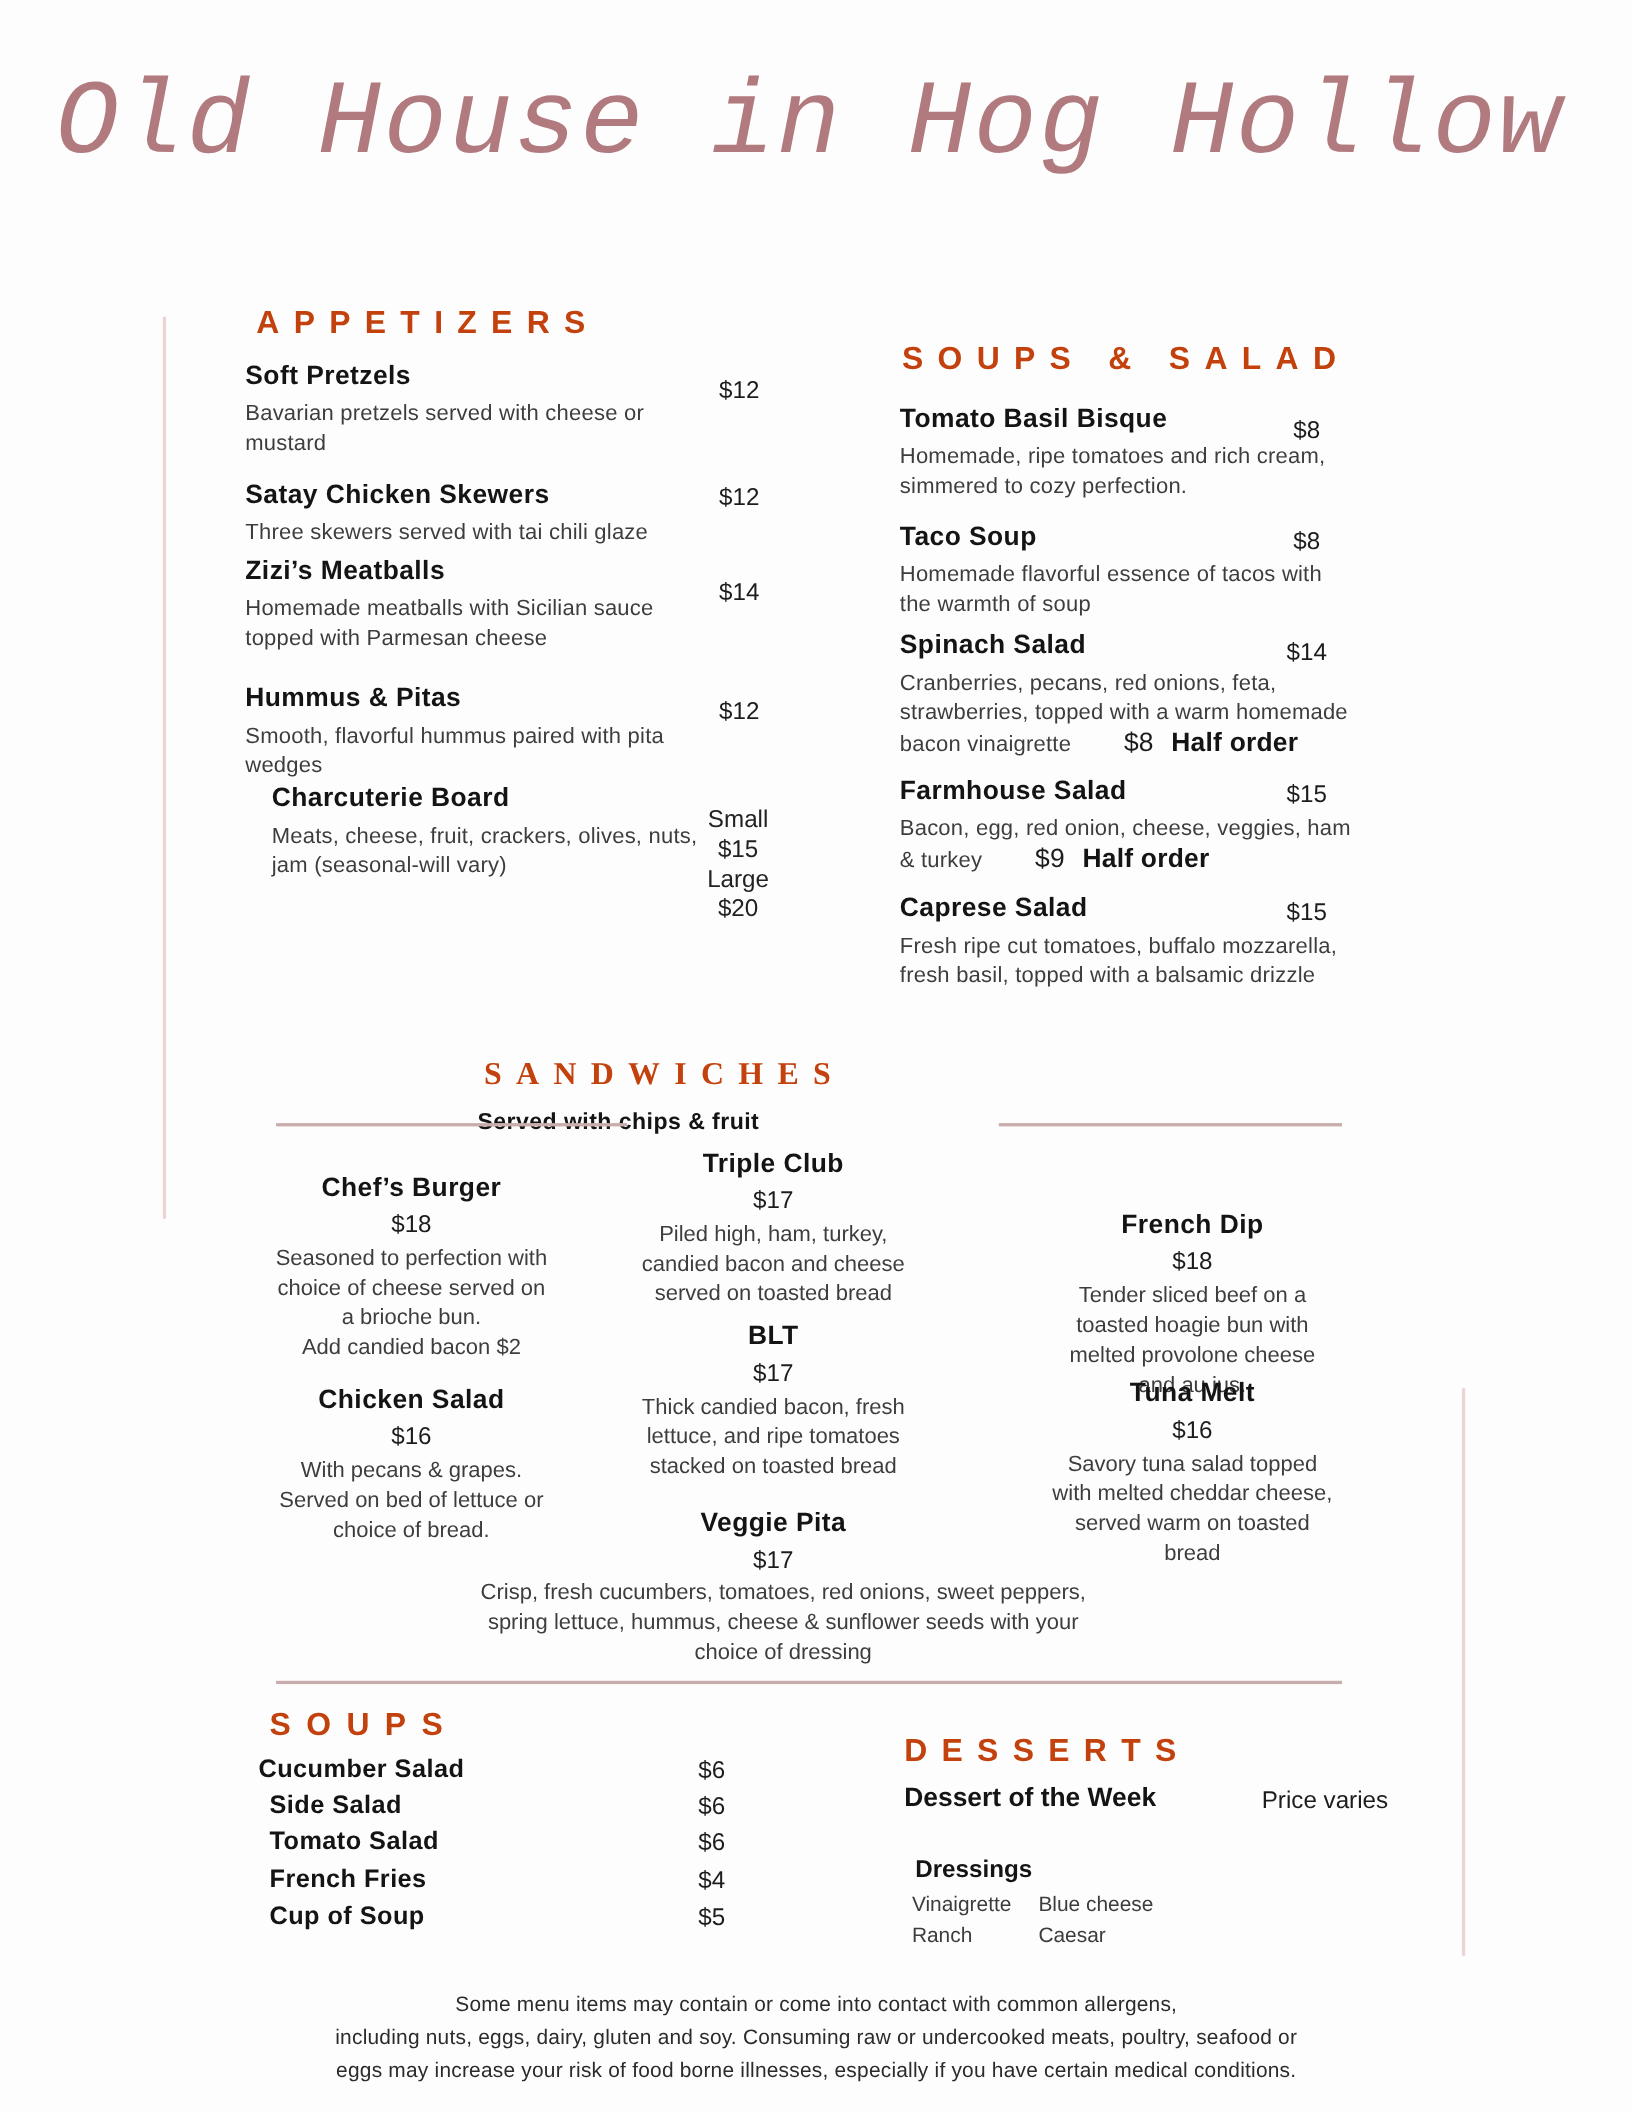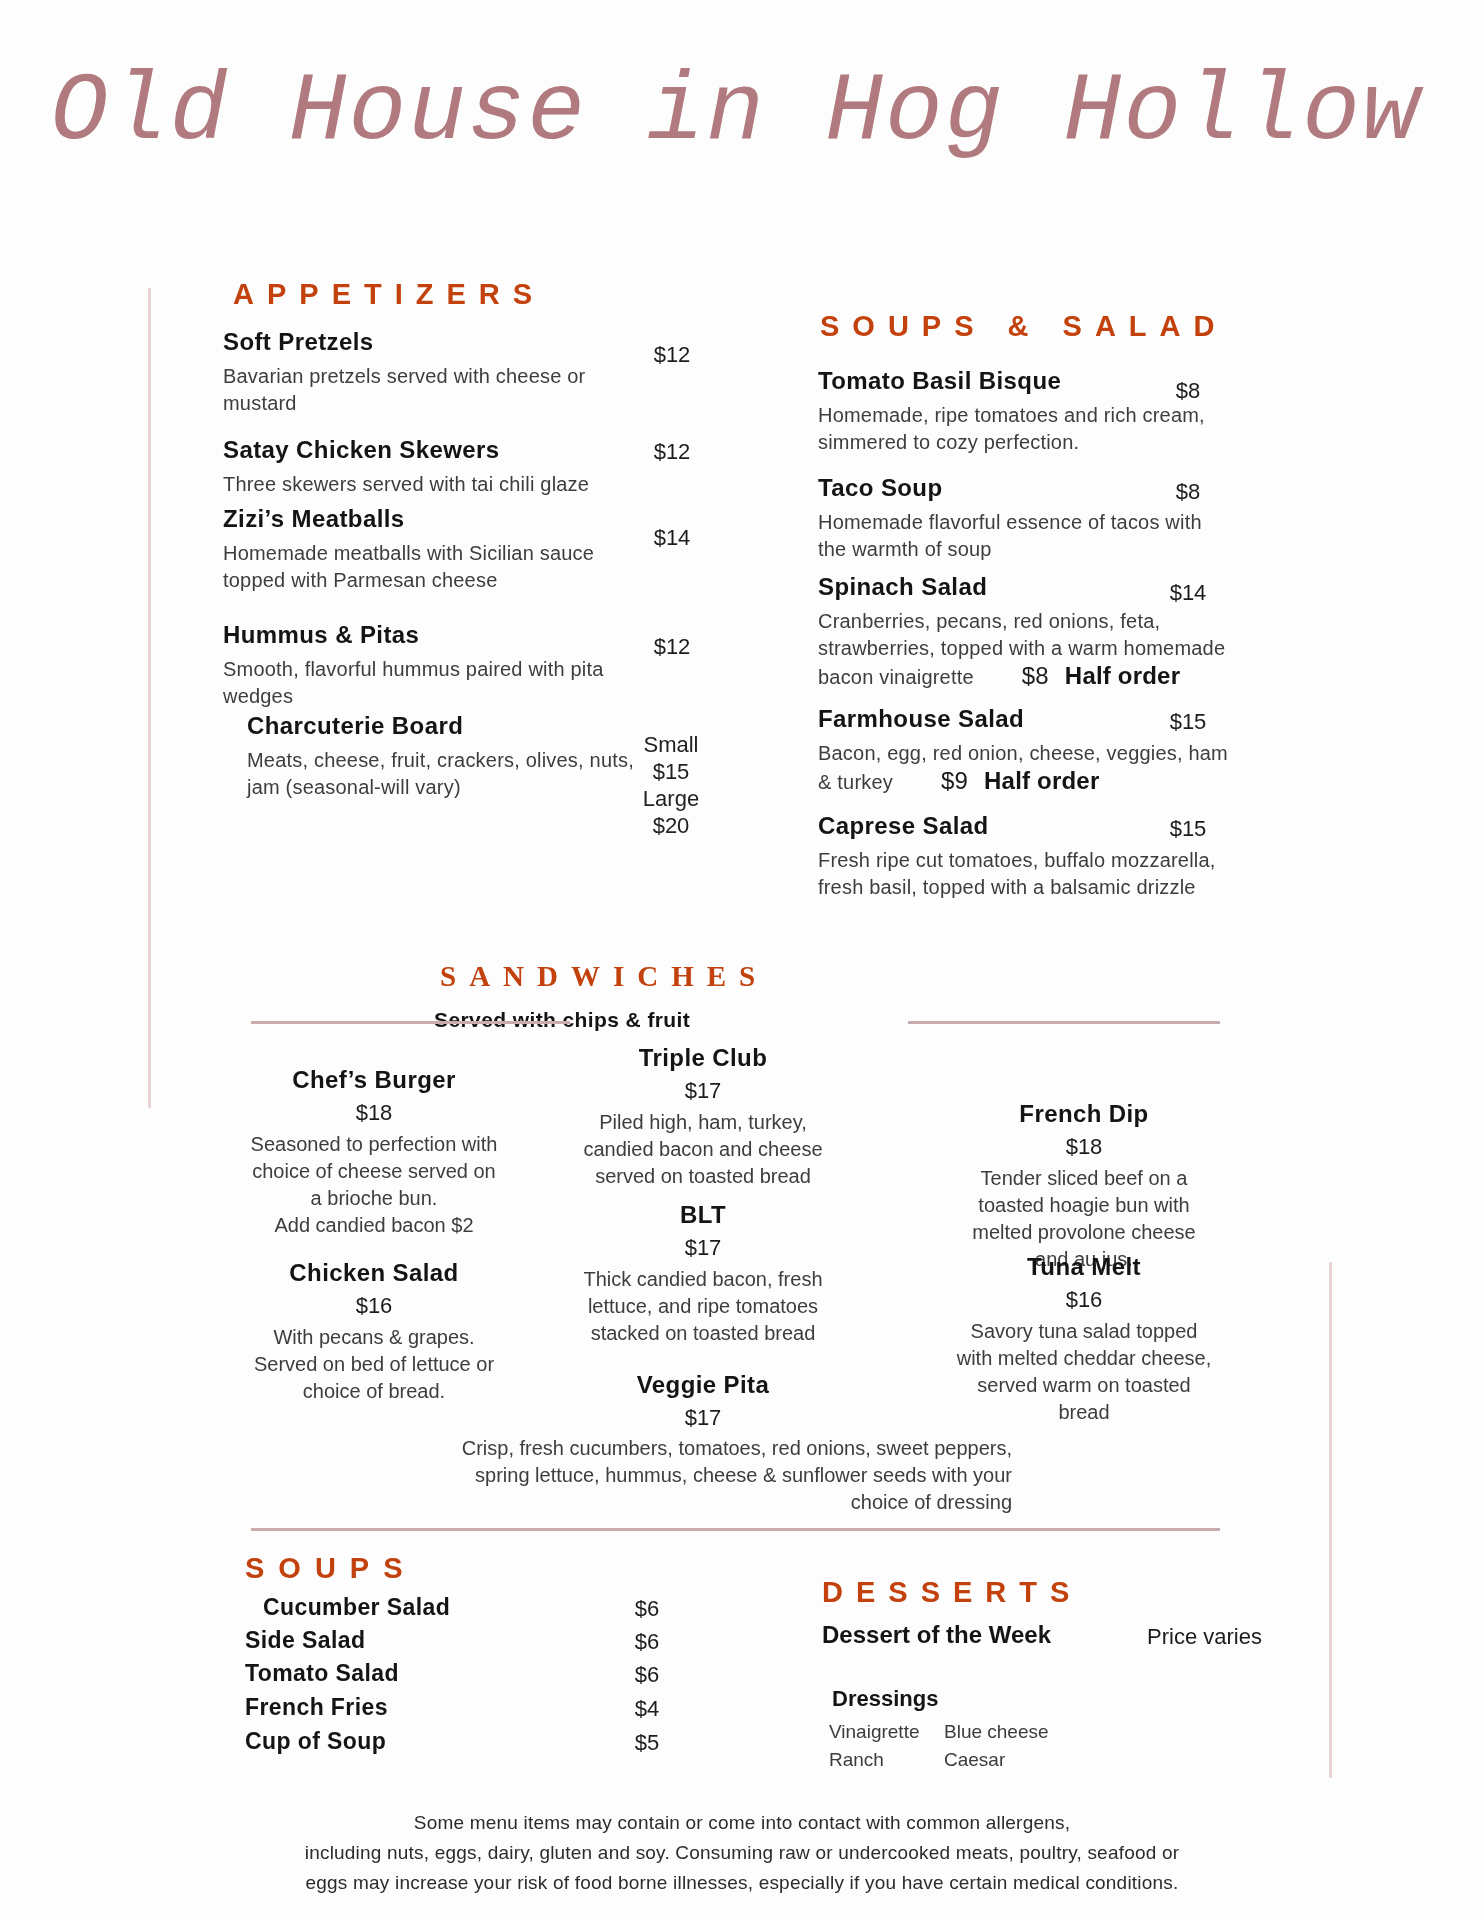--- a/index.html
+++ b/index.html
@@ -218,21 +218,21 @@
     <div class="sw-name">BLT</div>
     <div class="sw-price">$17</div>
     <div class="sw-desc">Thick candied bacon, fresh
 lettuce, and ripe tomatoes
 stacked on toasted bread</div>
   </div>
   <div class="abs sw-col" style="left:552px;top:1371px;">
     <div class="sw-name">Veggie Pita</div>
     <div class="sw-price">$17</div>
   </div>
-  <div class="abs sw-desc" style="left:412px;top:1430px;width:600px;text-align:right;">Crisp, fresh cucumbers, tomatoes, red onions, sweet peppers,
+  <div class="abs sw-desc" style="left:412px;top:1430px;width:600px;text-align:center;">Crisp, fresh cucumbers, tomatoes, red onions, sweet peppers,
 spring lettuce, hummus, cheese &amp;  sunflower seeds with your
 choice of dressing</div>
 
   <div class="abs sw-col" style="left:933px;top:1100px;">
     <div class="sw-name">French Dip</div>
     <div class="sw-price">$18</div>
     <div class="sw-desc">Tender sliced beef on a
 toasted hoagie bun with
 melted provolone cheese
 and au jus.</div>
@@ -243,21 +243,21 @@
     <div class="sw-desc">Savory tuna salad topped
 with melted cheddar cheese,
 served warm on toasted
 bread</div>
   </div>
 
   <div class="abs hrule" style="left:251px;top:1528px;width:969px;"></div>
 
   <div class="abs sec-heading" style="left:245px;top:1552px;letter-spacing:14px;">SOUPS</div>
 
-  <div class="abs side-name" style="left:263px;top:1594px;">Cucumber Salad</div>
+  <div class="abs side-name" style="left:235px;top:1594px;">Cucumber Salad</div>
   <div class="abs price side-price-col" style="top:1596px;">$6</div>
   <div class="abs side-name" style="left:245px;top:1627px;">Side Salad</div>
   <div class="abs price side-price-col" style="top:1629px;">$6</div>
   <div class="abs side-name" style="left:245px;top:1660px;">Tomato Salad</div>
   <div class="abs price side-price-col" style="top:1662px;">$6</div>
   <div class="abs side-name" style="left:245px;top:1694px;">French Fries</div>
   <div class="abs price side-price-col" style="top:1696px;">$4</div>
   <div class="abs side-name" style="left:245px;top:1728px;">Cup of Soup</div>
   <div class="abs price side-price-col" style="top:1730px;">$5</div>
 

